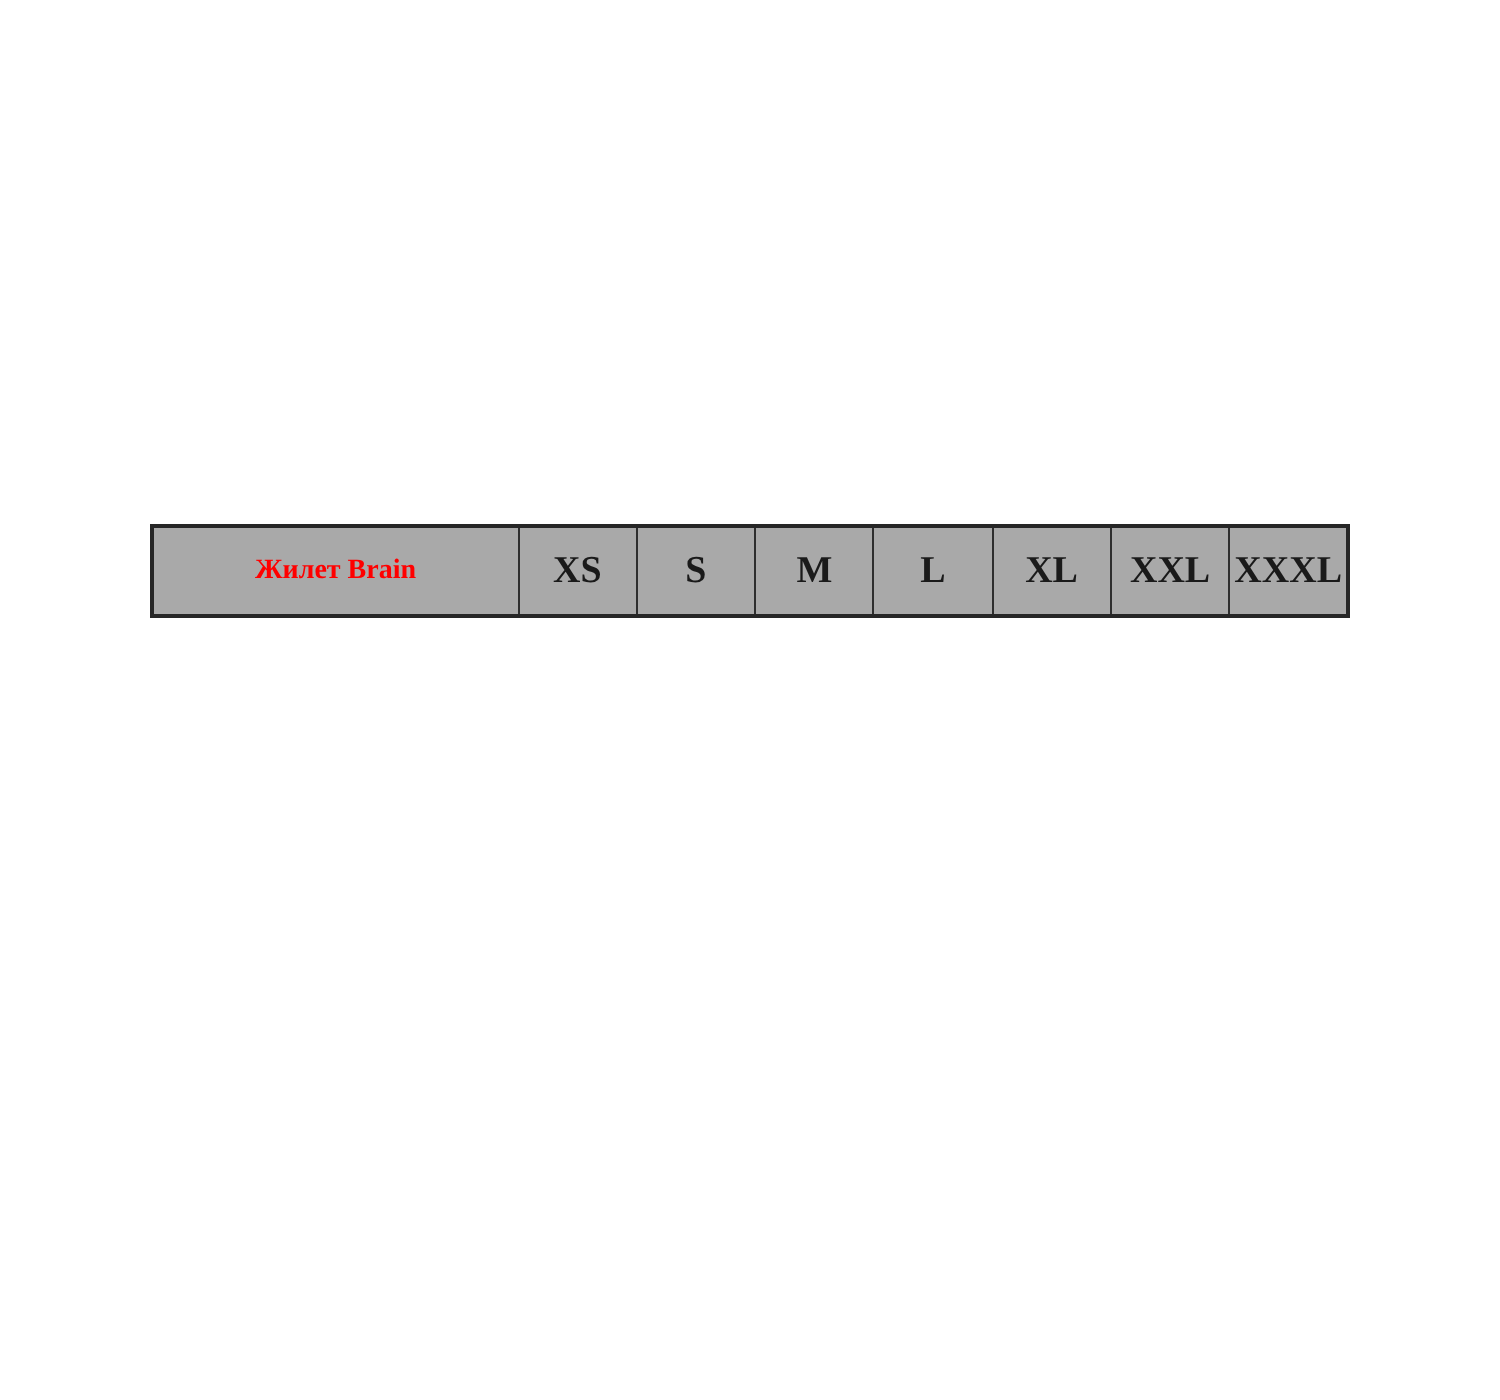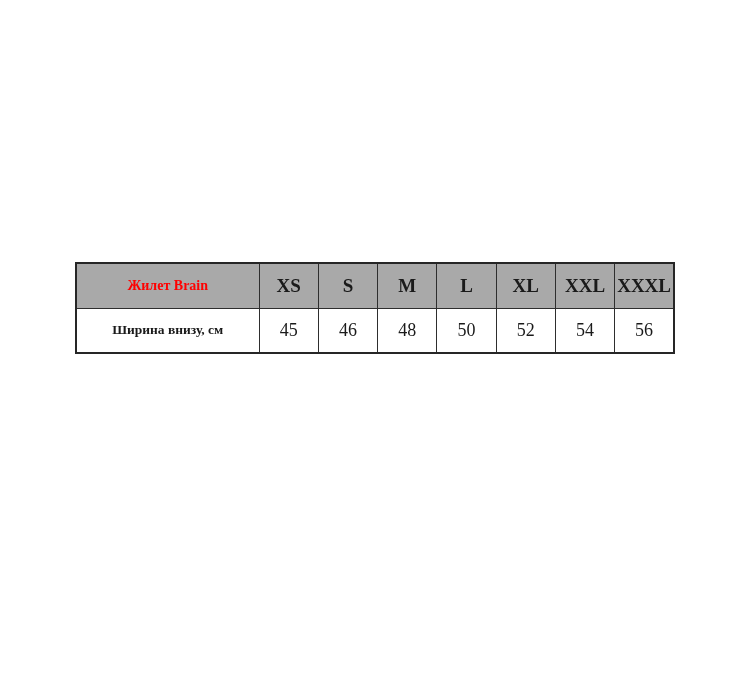--- a/index.html
+++ b/index.html
@@ -81,25 +81,15 @@
         <th class="head-cell">XS</th>
         <th class="head-cell">S</th>
         <th class="head-cell">M</th>
         <th class="head-cell">L</th>
         <th class="head-cell">XL</th>
         <th class="head-cell">XXL</th>
         <th class="head-cell">XXXL</th>
       </tr>
     </thead>
     <tbody>
-      <tr>
-        <td class="row-label">Ширина внизу, см</td>
-        <td class="value-cell">45</td>
-        <td class="value-cell">46</td>
-        <td class="value-cell">48</td>
-        <td class="value-cell">50</td>
-        <td class="value-cell">52</td>
-        <td class="value-cell">54</td>
-        <td class="value-cell">56</td>
-      </tr>
     </tbody>
   </table>
 </div>
 
 </body></html>

